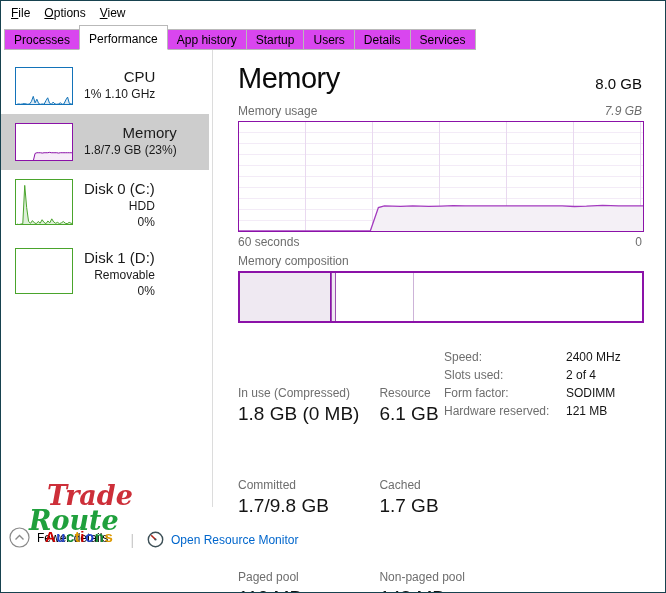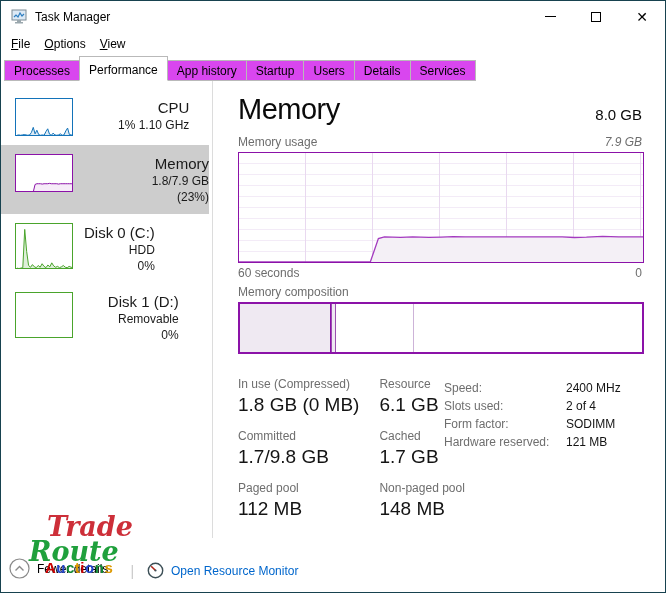--- a/index.html
+++ b/index.html
@@ -29,41 +29,41 @@
 
   .content{position:relative;height:511px;}
 
   
   .sidebar{position:absolute;left:0;top:8px;width:208px;}
   .side-item{display:flex;align-items:flex-start;padding:9px 0 9px 14px;cursor:default;text-align:right;}
   .side-item.sel{background:#cdcdcd;}
   .side-item .mini{background:#fff;flex:0 0 auto;}
   .side-text{margin-left:11px;min-width:0;}
   .side-title{font-size:15px;color:#1a1a1a;line-height:19px;}
-  .side-sub{font-size:12px;color:#1a1a1a;line-height:16px;margin-left:34px;}
+  .side-sub{font-size:12px;color:#1a1a1a;line-height:16px;}
   .vdivider{position:absolute;left:211px;top:0;width:1px;height:457px;background:#dcdcdc;}
 
   
   .main-title{position:absolute;left:237px;top:12px;font-size:29px;font-weight:300;color:#0a0a0a;letter-spacing:-0.5px;}
   .main-total{position:absolute;right:23px;top:25px;font-size:15px;color:#0a0a0a;}
   .usage-label{position:absolute;left:237px;top:54px;font-size:12px;color:#6d6d6d;}
   .usage-max{position:absolute;right:23px;top:54px;font-size:12px;color:#6d6d6d;font-style:italic;}
   .usage-chart{position:absolute;left:237px;top:71px;width:406px;height:111px;border:1px solid #8b12a8;background:
      repeating-linear-gradient(to right, transparent 0 66px, #e9d9f0 66px 67px),
      repeating-linear-gradient(to bottom, transparent 0 10px, #f3ebf7 10px 11px),#fff;}
   .usage-chart svg{display:block;}
   .axis-left{position:absolute;left:237px;top:185px;font-size:12px;color:#6d6d6d;}
   .axis-right{position:absolute;right:23px;top:185px;font-size:12px;color:#6d6d6d;}
   .comp-label{position:absolute;left:237px;top:204px;font-size:12px;color:#6d6d6d;}
   .comp-bar{position:absolute;left:237px;top:221px;width:406px;height:52px;border:2px solid #8b12a8;background:#fff;display:flex;}
   .comp-seg{height:100%;}
 
   
   .stats{position:absolute;left:237px;top:296px;display:grid;grid-template-columns:minmax(118px,max-content) max-content;column-gap:20px;row-gap:13px;}
-  .stat-label{font-size:12px;color:#6e6e6e;margin-bottom:3px;}
+  .stat-label{font-size:12px;color:#6e6e6e;margin-bottom:3px;margin-top:40px;}
   .stat-value{font-size:19px;color:#141414;}
   .meminfo{position:absolute;left:443px;top:298px;display:grid;grid-template-columns:122px max-content;font-size:12px;line-height:18px;}
   .info-label{color:#6e6e6e;}
   .info-value{color:#141414;}
 
   
   .footer{position:absolute;left:8px;top:477px;display:flex;align-items:flex-end;z-index:1;}
   .details-toggle{display:flex;align-items:center;cursor:default;}
   .toggle-label{font-size:12px;color:#000;margin-left:7px;}
   .fsep{color:#c8c8c8;font-size:14px;margin:0 13px 0 22px;}
@@ -74,42 +74,20 @@
   .wm{position:absolute;font-family:"DejaVu Serif","Liberation Serif",serif;font-style:italic;font-weight:bold;z-index:5;pointer-events:none;}
   .wm1{left:46px;top:430px;font-size:27px;}
   .wm2{left:28px;top:455px;font-size:27px;}
   .wm3{left:44px;top:478px;font-family:"Liberation Sans",sans-serif;font-style:normal;font-size:15px;font-weight:bold;letter-spacing:0.5px;z-index:6;}
 </style>
 </head>
 <body>
 
 <div class="window">
 
-  <div class="titlebar">
-    <span class="app-icon">
-      <svg width="17" height="16" viewBox="0 0 17 16">
-        <rect x="1" y="1" width="14" height="10" fill="#dce9f5" stroke="#7b8a94"></rect>
-        <polyline points="3,8 5,6 7,8 9,4 11,7 13,5" fill="none" stroke="#2f7fc1" stroke-width="1.2"></polyline>
-        <rect x="6" y="11" width="4" height="2" fill="#9aa7ad"></rect>
-        <rect x="4" y="13" width="8" height="1.5" fill="#9aa7ad"></rect>
-      </svg>
-    </span>
-    <span class="win-title">Task Manager</span>
-    <div class="controls">
-      <div class="ctrl">
-          <span class="glyph-min"></span>
-        </div>
-      <div class="ctrl">
-          <span class="glyph-max"></span>
-        </div>
-      <div class="ctrl">
-          <span class="glyph-close">✕</span>
-        </div>
-    </div>
-  </div>
 
   <div class="menubar" id="menubar">
       <div class="menu-item">File</div>
       <div class="menu-item">Options</div>
       <div class="menu-item">View</div>
     </div>
   <div class="tabstrip" id="tabstrip">
       <div class="tab">Processes</div>
       <div class="tab active">Performance</div>
       <div class="tab">App history</div>

